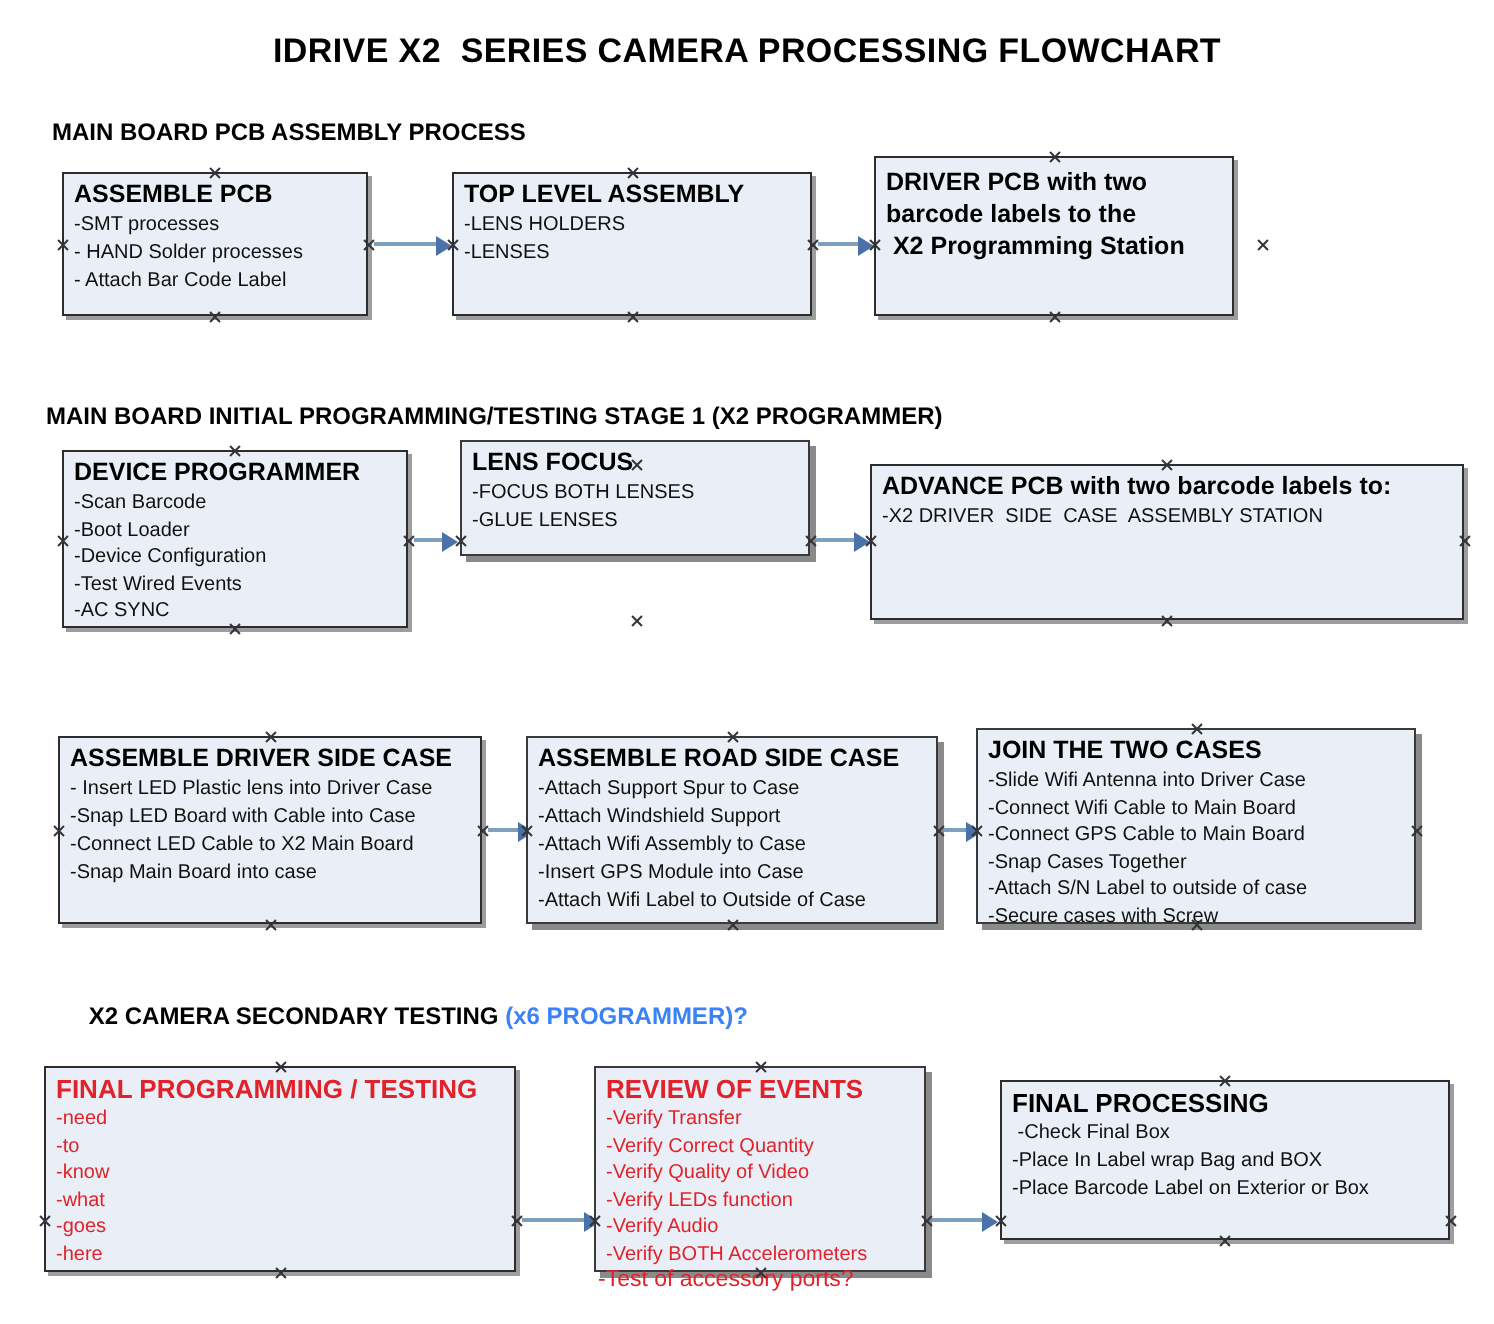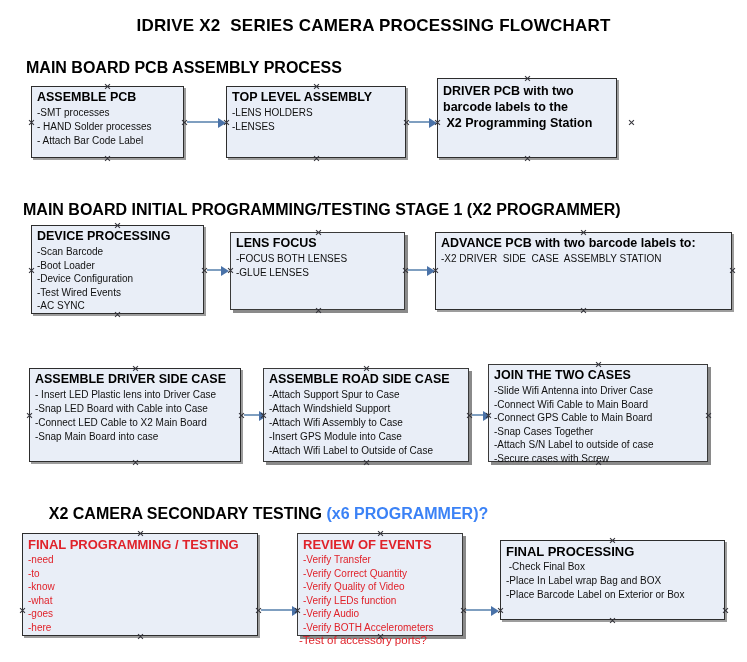--- a/index.html
+++ b/index.html
@@ -29,21 +29,21 @@
     width: 747px;
     text-align: center;
     font-size: 17px;
     font-weight: bold;
     color: #000000;
     letter-spacing: 0.2px;
     white-space: pre;
   }
   .section-title {
     position: absolute;
-    font-size: 16px;
+    font-size: 12px;
     font-weight: bold;
     color: #000000;
     white-space: pre;
   }
   .section-title .accent {
     color: #3b82f6;
   }
 
   
   .node {
@@ -183,37 +183,37 @@
   </div>
   <div class="handle" style="left:527px; top:78px;"></div>
   <div class="handle" style="left:527px; top:158px;"></div>
   <div class="handle" style="left:437px; top:122px;"></div>
   <div class="handle" style="left:631px; top:122px;"></div>
 
   <div class="section-title" style="left:23px; top:201px;">MAIN BOARD INITIAL PROGRAMMING/TESTING STAGE 1 (X2 PROGRAMMER)</div>
 
   <div class="node" style="left:31px; top:225px; width:173px; height:89px;">
     <div class="node-inner">
-      <div class="node-title">DEVICE PROCESSING</div>
+      <div class="node-title">DEVICE PROGRAMMER</div>
       <div class="node-line tight">-Scan Barcode</div>
       <div class="node-line tight">-Boot Loader</div>
       <div class="node-line tight">-Device Configuration</div>
       <div class="node-line tight">-Test Wired Events</div>
       <div class="node-line tight">-AC SYNC</div>
     </div>
   </div>
   <div class="handle" style="left:117px; top:225px;"></div>
   <div class="handle" style="left:117px; top:314px;"></div>
   <div class="handle" style="left:31px; top:270px;"></div>
   <div class="handle" style="left:204px; top:270px;"></div>
 
   <div class="conn" style="left:207px; top:269px; width:17px;"></div>
   <div class="arrowhead" style="left:221px; top:270px;"></div>
 
-  <div class="node thick" style="left:230px; top:232px; width:175px; height:78px;">
+  <div class="node thick" style="left:230px; top:220px; width:175px; height:58px;">
     <div class="node-inner">
       <div class="node-title">LENS FOCUS</div>
       <div class="node-line">-FOCUS BOTH LENSES</div>
       <div class="node-line">-GLUE LENSES</div>
     </div>
   </div>
   <div class="handle" style="left:318px; top:232px;"></div>
   <div class="handle" style="left:318px; top:310px;"></div>
   <div class="handle" style="left:230px; top:270px;"></div>
   <div class="handle" style="left:405px; top:270px;"></div>

